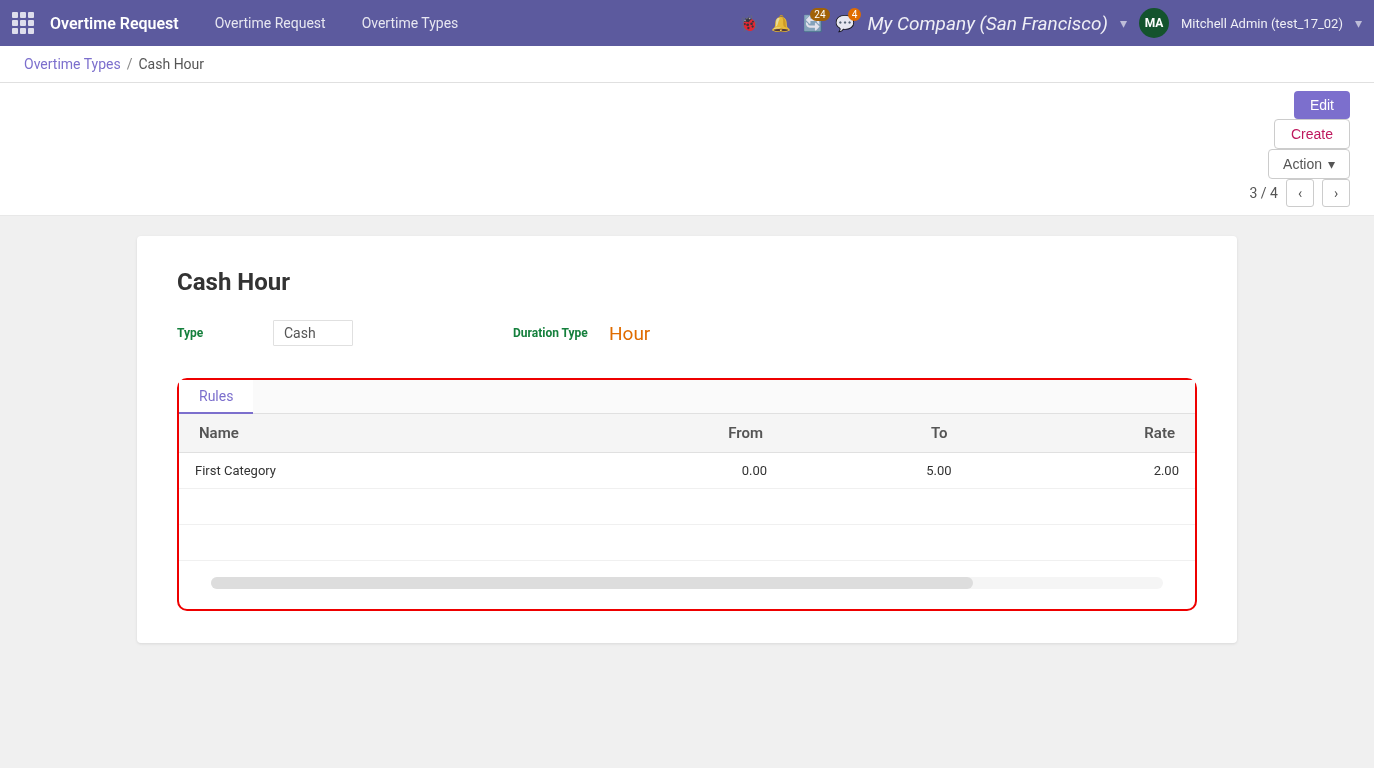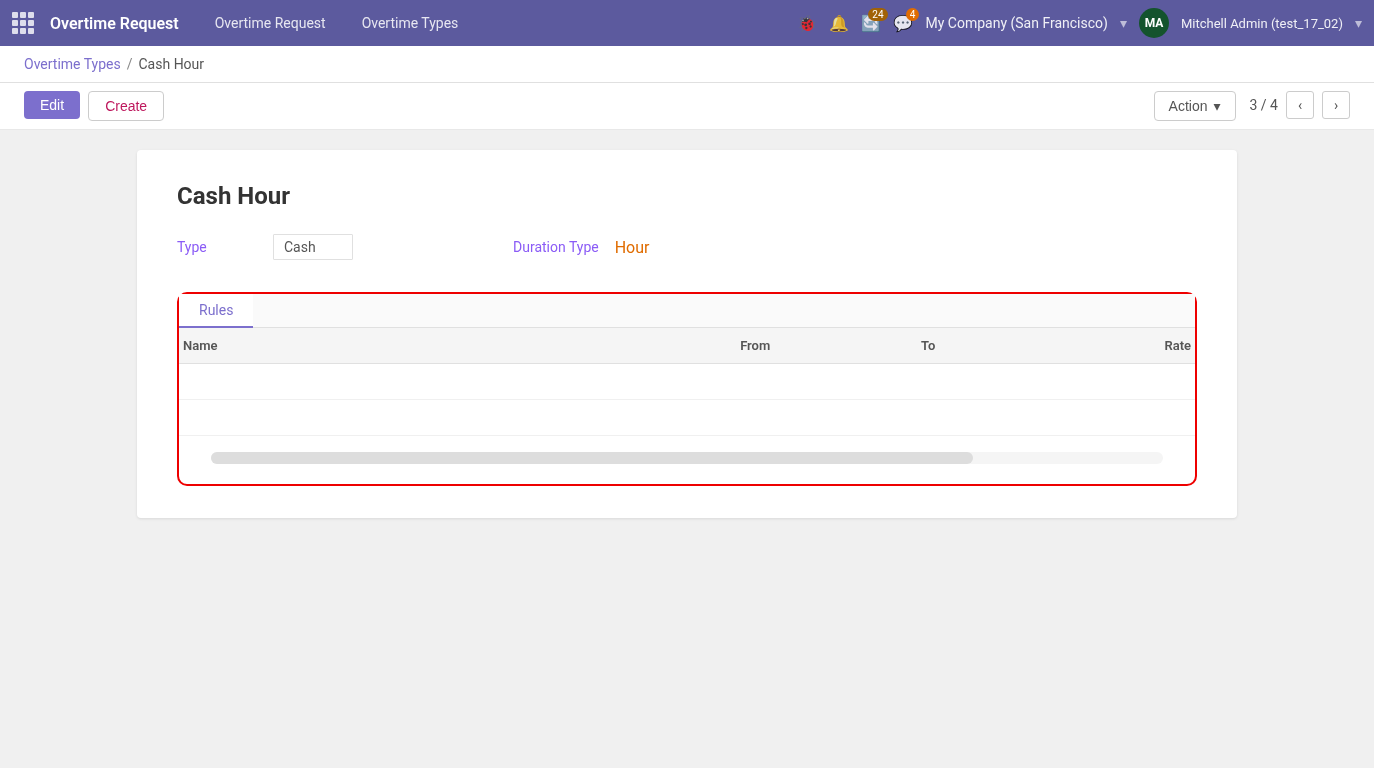--- a/index.html
+++ b/index.html
@@ -50,22 +50,23 @@
       font-size: 10px;
       border-radius: 10px;
       padding: 1px 4px;
       position: absolute;
       top: -6px;
       right: -6px;
     }
     .badge-orange { background: #e06c00; }
     .company-selector {
       color: rgba(255,255,255,0.9);
-      font-size: 14px;
-      cursor: pointer;
+      font-size: 19px;
+      cursor: pointer;
+      font-style: italic;
     }
     .avatar {
       width: 30px;
       height: 30px;
       border-radius: 50%;
       background: #14532d;
       display: flex;
       align-items: center;
       justify-content: center;
       color: white;
@@ -102,22 +103,22 @@
     }
     .breadcrumb-sep { color: #888; }
     .breadcrumb-current { color: #555; }
 
     
     .toolbar {
       background: white;
       padding: 8px 24px;
       border-bottom: 1px solid #e8e8e8;
       display: flex;
-      align-items: flex-start;
-      gap: 8px;
+      align-items: flex-end;
+      flex-direction: column;
     }
     .btn-edit {
       background: #7c6fcd;
       color: white;
       border: none;
       padding: 6px 16px;
       border-radius: 4px;
       cursor: pointer;
       font-size: 14px;
     }
@@ -192,35 +193,36 @@
       gap: 40px;
       margin-bottom: 32px;
       align-items: center;
     }
     .field-group {
       display: flex;
       align-items: center;
       gap: 16px;
     }
     .field-label {
-      color: #8b5cf6;
-      font-size: 14px;
+      color: #15803d;
+      font-size: 12px;
       min-width: 80px;
+      font-weight: bold;
     }
     .field-value {
       color: #555;
       font-size: 14px;
       border: 1px solid #e0e0e0;
       padding: 4px 10px;
       border-radius: 1px;
       min-width: 80px;
     }
     .field-value-link {
       color: #e06c00;
-      font-size: 16px;
+      font-size: 19px;
     }
 
     
     .rules-section {
       border: 2px solid #e00;
       border-radius: 10px;
       overflow: visible;
     }
     .rules-tabs {
       display: flex;
@@ -241,23 +243,23 @@
       background: white;
     }
 
     
     .rules-table {
       width: 100%;
       border-collapse: collapse;
     }
     .rules-table th {
       background: #f5f5f5;
-      padding: 10px 4px;
+      padding: 10px 20px;
       text-align: left;
-      font-size: 13px;
+      font-size: 15px;
       color: #555;
       font-weight: 600;
       border-bottom: 1px solid #e0e0e0;
     }
     .rules-table th.align-right { text-align: right; }
     .rules-table td {
       padding: 10px 16px;
       font-size: 13px;
       color: #333;
       border-bottom: 1px solid #f0f0f0;
@@ -364,20 +366,26 @@
       <table class="rules-table">
         <thead>
           <tr>
             <th>Name</th>
             <th class="align-right">From</th>
             <th class="align-right">To</th>
             <th class="align-right">Rate</th>
           </tr>
         </thead>
         <tbody>
+          <tr>
+            <td>First Category</td>
+            <td class="align-right">0.00</td>
+            <td class="align-right">5.00</td>
+            <td class="align-right">2.00</td>
+          </tr>
           <tr class="empty-row">
             <td colspan="4"></td>
           </tr>
           <tr class="empty-row">
             <td colspan="4"></td>
           </tr>
         </tbody>
       </table>
       <div style="padding: 8px 16px 12px;">
         <div class="scroll-area">

